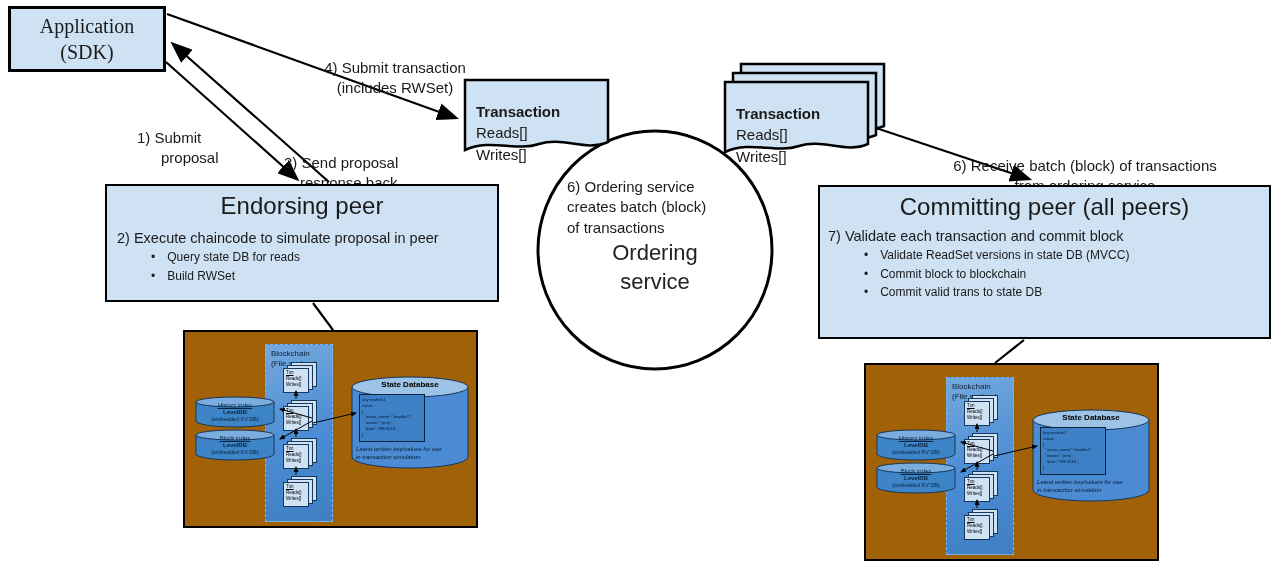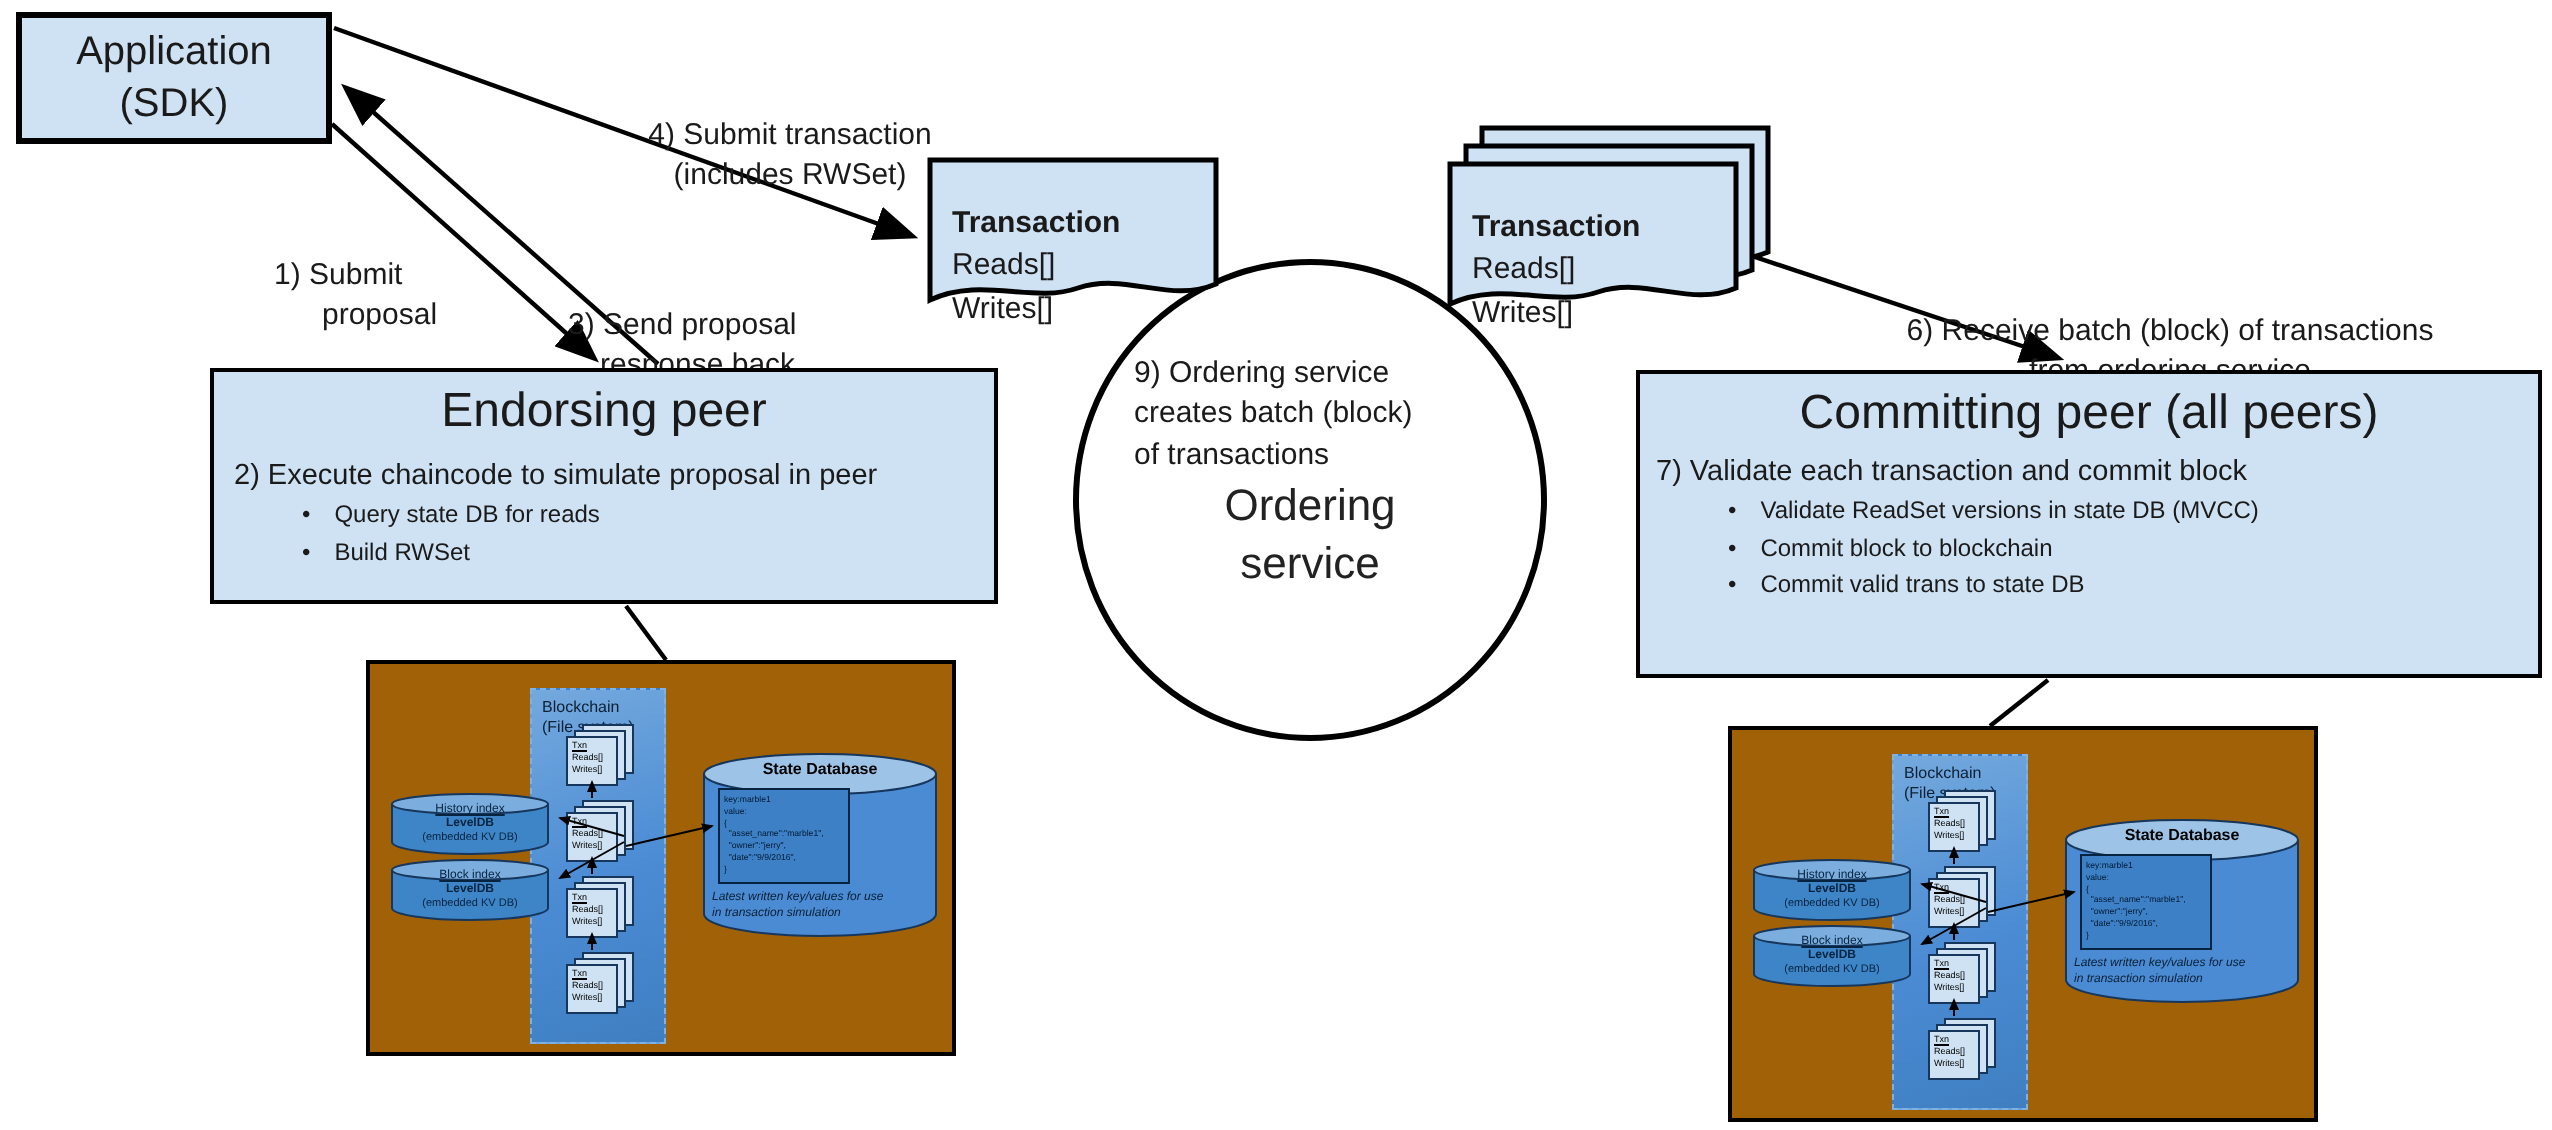--- a/index.html
+++ b/index.html
@@ -12,21 +12,21 @@
   .abs{position:absolute;}
   .pre{white-space:pre-line;}
 
   
   .node{
     position:absolute;background:#cfe2f3;border:2.5px solid #000;
   }
   #app-node{
     left:8px;top:6px;width:158px;height:66px;border-width:3px;
     display:flex;align-items:center;justify-content:center;text-align:center;
-    font-size:20px;line-height:1.3;
+    font-size:20px;line-height:1.3;font-family:Liberation Serif, serif;
   }
   .peer-box{padding-top:5px;}
   .peer-title{text-align:center;font-size:24px;line-height:1.25;}
   .peer-step{font-size:14.5px;margin:7px 0 0 10px;line-height:1.4;}
   .bullet{font-size:12px;margin-left:44px;line-height:1.55;}
   .bullet::before{content:"•";margin-right:12px;}
 
   
   .edge-label{position:absolute;font-size:15px;line-height:1.35;margin-top:36px;}
   .ctr{text-align:center;}
@@ -131,21 +131,21 @@
     <svg class="abs" style="left:0;top:18px;" width="148" height="88" viewBox="0 0 148 88">
       <path d="M2,2 H145 V64 C122,74 100,58 76,66 C53,74 28,60 2,72 Z" fill="#cfe2f3" stroke="#000" stroke-width="2.5"></path>
     </svg>
     <div class="doc-text" style="top:21px;">
       <div class="doc-title">Transaction</div>
       <div>Reads[]</div>
       <div>Writes[]</div>
     </div>
   </div>
 
-  <div id="ordering-step" class="pre">9) Ordering service
+  <div id="ordering-step" class="pre">6) Ordering service
 creates batch (block)
 of transactions</div>
   <div id="ordering-name" class="pre">Ordering
 service</div>
 
   <div class="node peer-box" style="left:105px;top:184px;width:394px;height:118px;">
     <div class="peer-title">Endorsing peer</div>
     <div class="peer-step">2) Execute chaincode to simulate proposal in peer</div>
     <div class="bullet">Query state DB for reads</div>
     <div class="bullet">Build RWSet</div>

